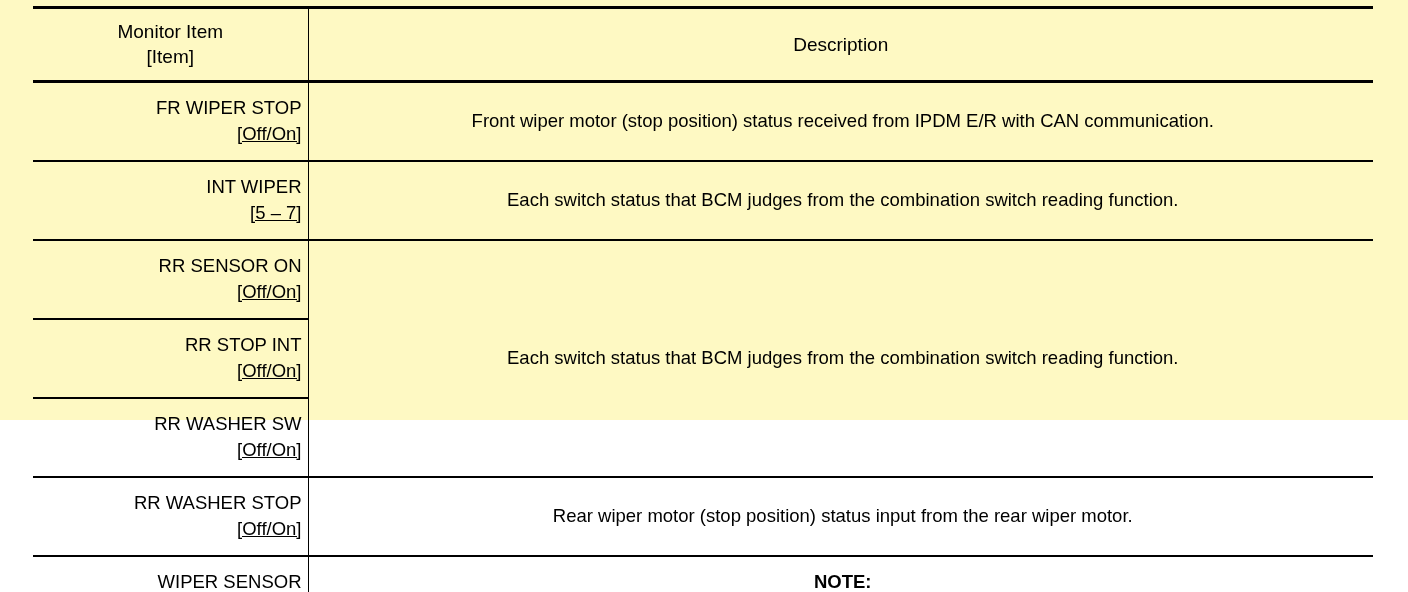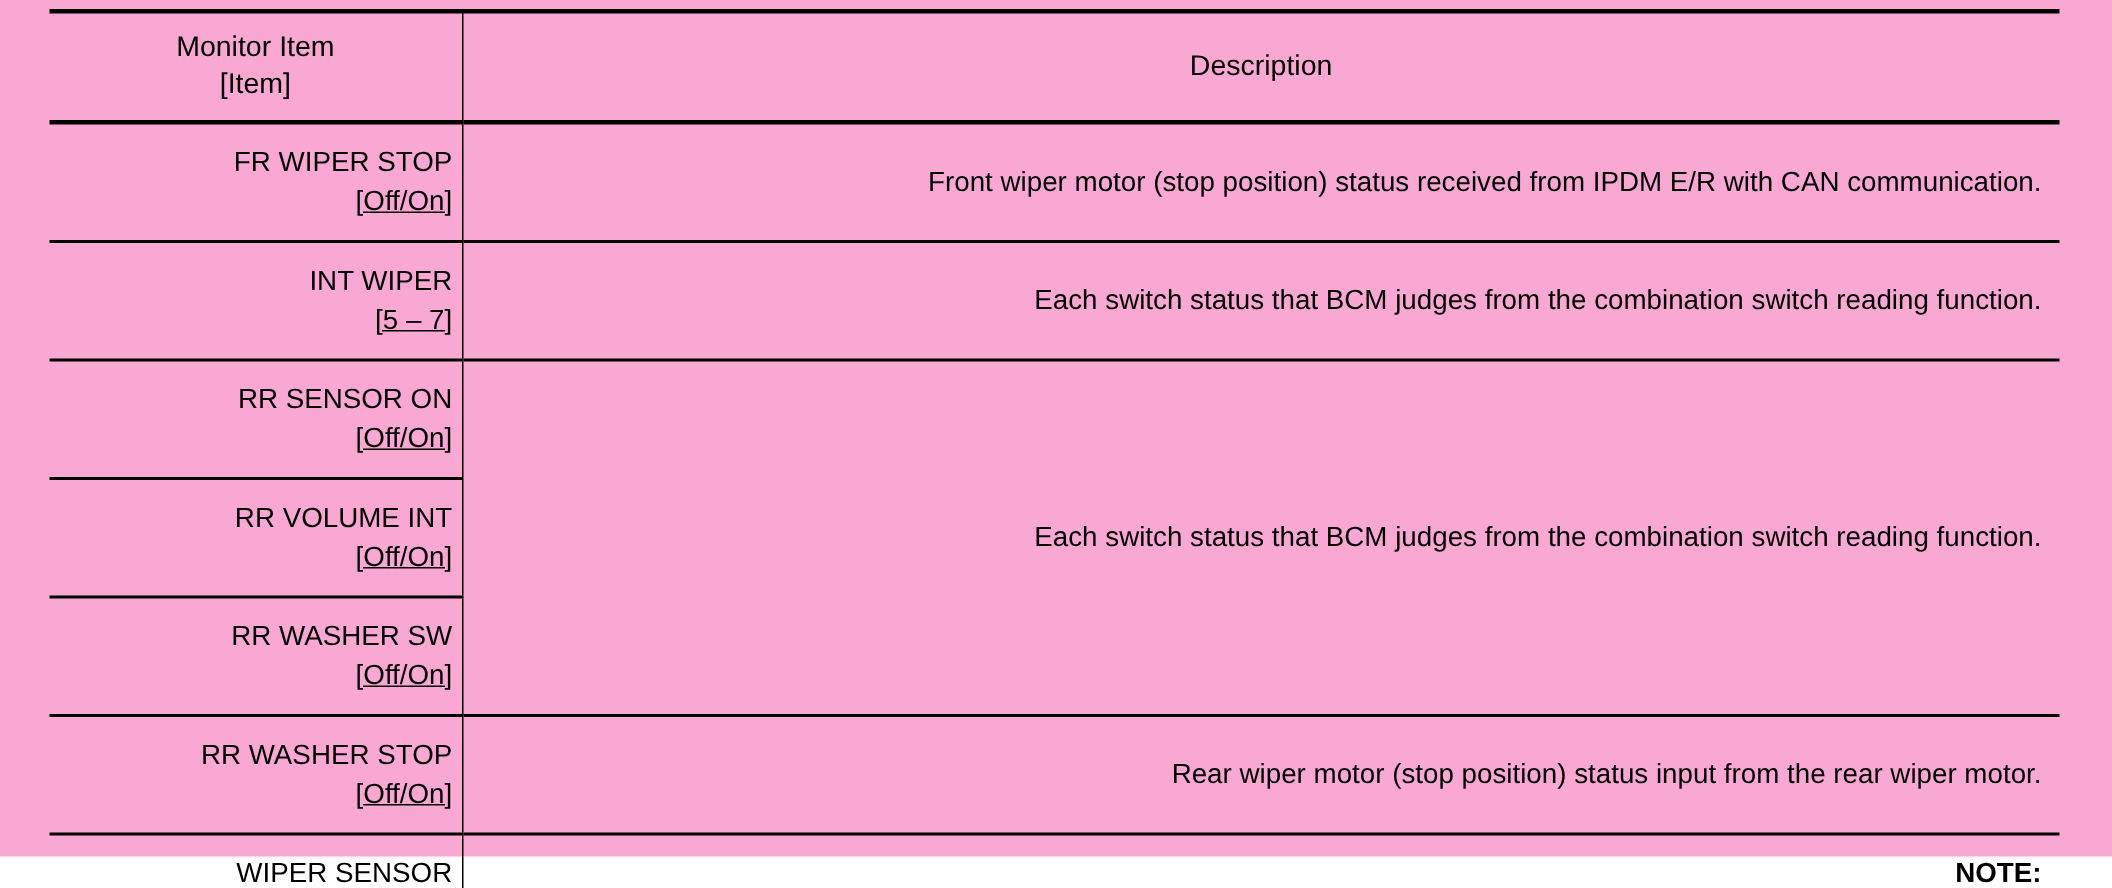--- a/index.html
+++ b/index.html
@@ -11,22 +11,22 @@
     width: 1408px;
     height: 592px;
     font-family: "Liberation Sans", sans-serif;
     color: #000000;
     overflow: hidden;
   }
 
   .page {
     position: relative;
     width: 1408px;
-    height: 571px;
-    background: #f9a8d4;
+    height: 420px;
+    background: #fef9c3;
   }
 
   
   .spec-table {
     position: absolute;
     left: 33px;
     top: 6px;
     width: 1340px;
     border-collapse: collapse;
     table-layout: fixed;
@@ -63,21 +63,21 @@
 
   td.item-cell {
     text-align: right;
     padding-left: 14px;
     border-right: 1.6px solid #000;
     white-space: nowrap;
   }
   td.item-cell .unit { display: block; text-decoration: underline; }
 
   td.desc-cell {
-    text-align: right;
+    text-align: center;
     padding-left: 16px;
     padding-right: 12px;
     margin-left: 25px;
   }
 
   
   tr.rule-full > td { border-top: 2.4px solid #000; }
   
   tr.rule-item > td.item-cell { border-top: 2.4px solid #000; }
 
@@ -114,21 +114,21 @@
         </tr>
         <tr class="rule-full">
           <td class="item-cell"><span class="name">INT WIPER</span><span class="unit">[5 – 7]</span></td>
           <td class="desc-cell"><span class="desc-text">Each switch status that BCM judges from the combination switch reading function.</span></td>
         </tr>
         <tr class="rule-full">
           <td class="item-cell"><span class="name">RR SENSOR ON</span><span class="unit">[Off/On]</span></td>
           <td class="desc-cell" rowspan="3"><span class="desc-text">Each switch status that BCM judges from the combination switch reading function.</span></td>
         </tr>
         <tr class="rule-item">
-          <td class="item-cell"><span class="name">RR VOLUME INT</span><span class="unit">[Off/On]</span></td>
+          <td class="item-cell"><span class="name">RR STOP INT</span><span class="unit">[Off/On]</span></td>
         </tr>
         <tr class="rule-item">
           <td class="item-cell"><span class="name">RR WASHER SW</span><span class="unit">[Off/On]</span></td>
         </tr>
         <tr class="rule-full">
           <td class="item-cell"><span class="name">RR WASHER STOP</span><span class="unit">[Off/On]</span></td>
           <td class="desc-cell"><span class="desc-text">Rear wiper motor (stop position) status input from the rear wiper motor.</span></td>
         </tr>
         <tr class="rule-full">
           <td class="item-cell"><span class="name">WIPER SENSOR</span></td>

